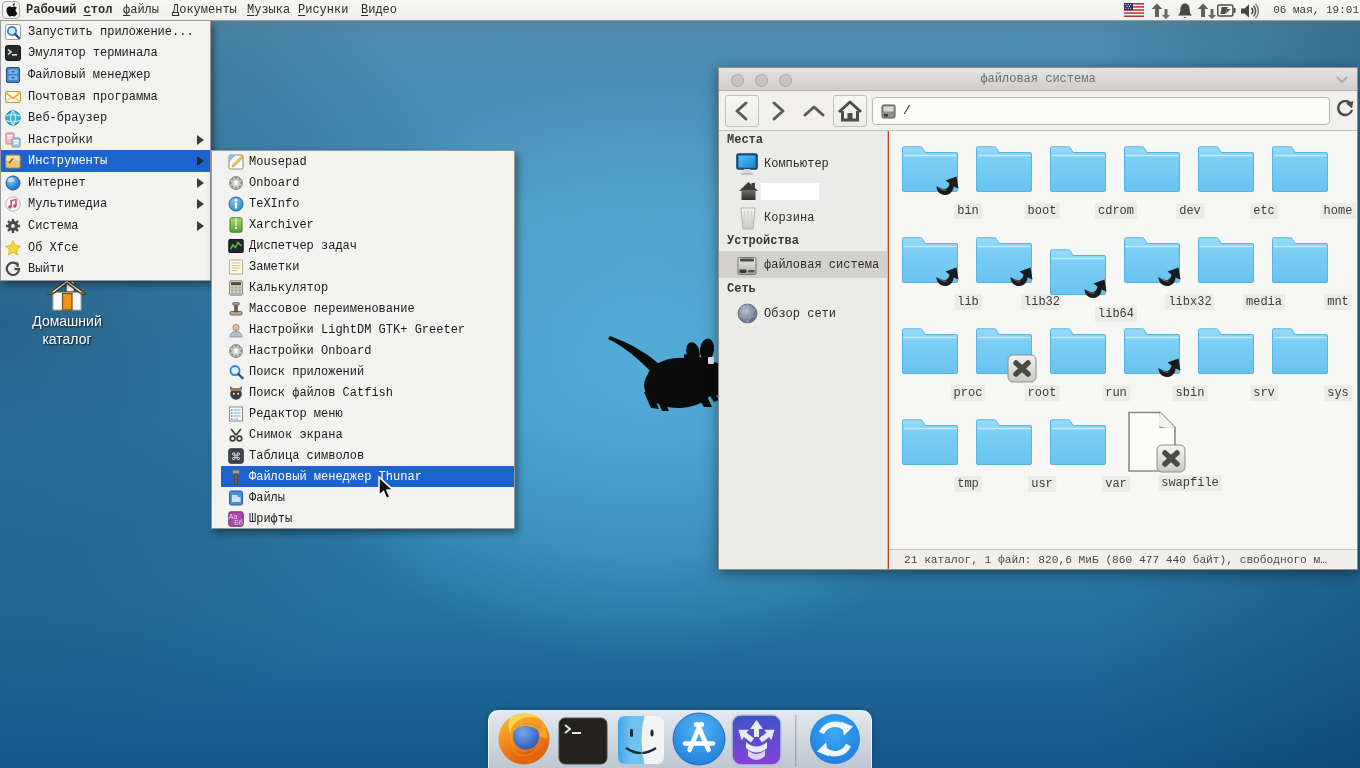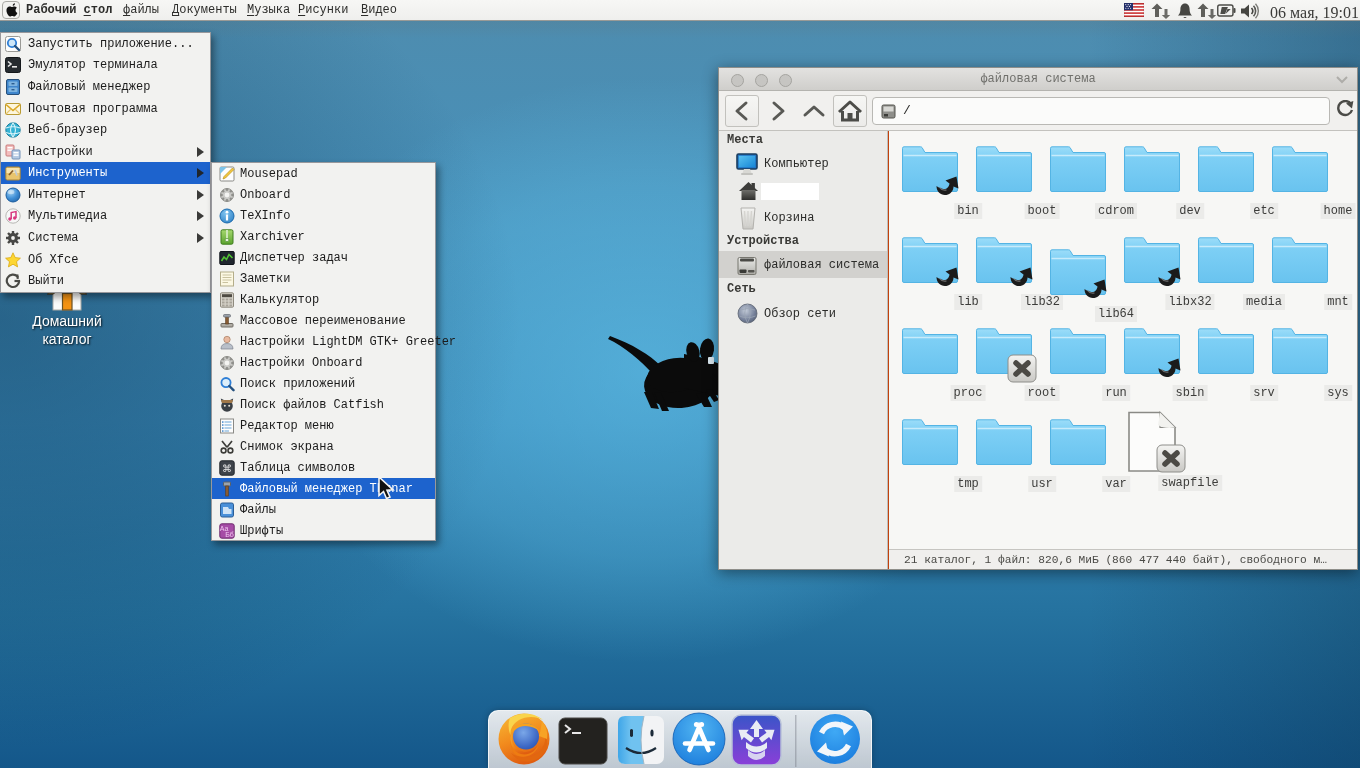--- a/index.html
+++ b/index.html
@@ -15,38 +15,38 @@
   svg { display:block; }
 
   
   #panel { left:0; top:0; width:1360px; height:21px;
     background:linear-gradient(#f7f7f5,#efefed);
     border-bottom:1px solid #9a9a96; }
   #panel .mtxt { position:absolute; top:3px; font-size:12px; color:#2d2d2b;text-align:center; }
   #panel u { text-decoration:underline; text-underline-offset:2px; }
   #applebtn { position:absolute; left:2px; top:1px; width:18px; height:18px;
     border:1px solid #aaaaa6; border-radius:4px; background:#f2f2f0; }
-  #clock { position:absolute; right:1px; top:4px; font-size:16px; color:#3a3a38;font-family:Liberation Serif, serif; }
+  #clock { position:absolute; right:1px; top:4px; font-size:11px; color:#3a3a38; }
 
   
   .menu { background:#f2f2f0; border:1px solid #98989c;
-    box-shadow:3px 4px 7px rgba(0,0,0,.4);margin-top:12px; }
+    box-shadow:3px 4px 7px rgba(0,0,0,.4); }
   .mi { position:relative; display:flex; align-items:center; color:#1b1b1b;
     font-size:12px; white-space:nowrap; }
   .mi svg.ic { position:absolute; top:50%; transform:translateY(-50%); }
   .mi .tx { position:absolute; top:50%; transform:translateY(-50%); }
   .mi.hl { background:#1d63cd; color:#fff; }
   .arr { position:absolute; right:6px; top:50%; transform:translateY(-50%);
     width:0; height:0; border-left:7px solid #3a3a38; border-top:5px solid transparent; border-bottom:5px solid transparent; }
   .hl .arr { border-left-color:#20262c; }
   #menu1 { left:0; top:20px; width:211px; height:261px; }
   #menu1 .mi { height:21.58px; }
   #menu1 .ic { left:4px; width:16px; height:16px; }
   #menu1 .tx { left:27px; }
-  #menu2 { left:211px; top:150px; width:225px; height:379px; }
+  #menu2 { left:211px; top:150px; width:304px; height:379px;padding-left:9px; }
   #menu2 .mi { height:21px; }
   #menu2 .ic { left:7px; width:16px; height:16px; }
   #menu2 .tx { left:28px; }
 
   
   #win { left:718px; top:67px; width:640px; height:503px;
     border:1px solid #8e8e8a; background:#c2410c;
     box-shadow:0 3px 14px rgba(0,0,0,.45); }
   #titlebar { position:absolute; left:0; top:0; width:638px; height:23px;
     background:linear-gradient(#e3e2e0,#cfcecb); border-bottom:1px solid #b4b3af; }

